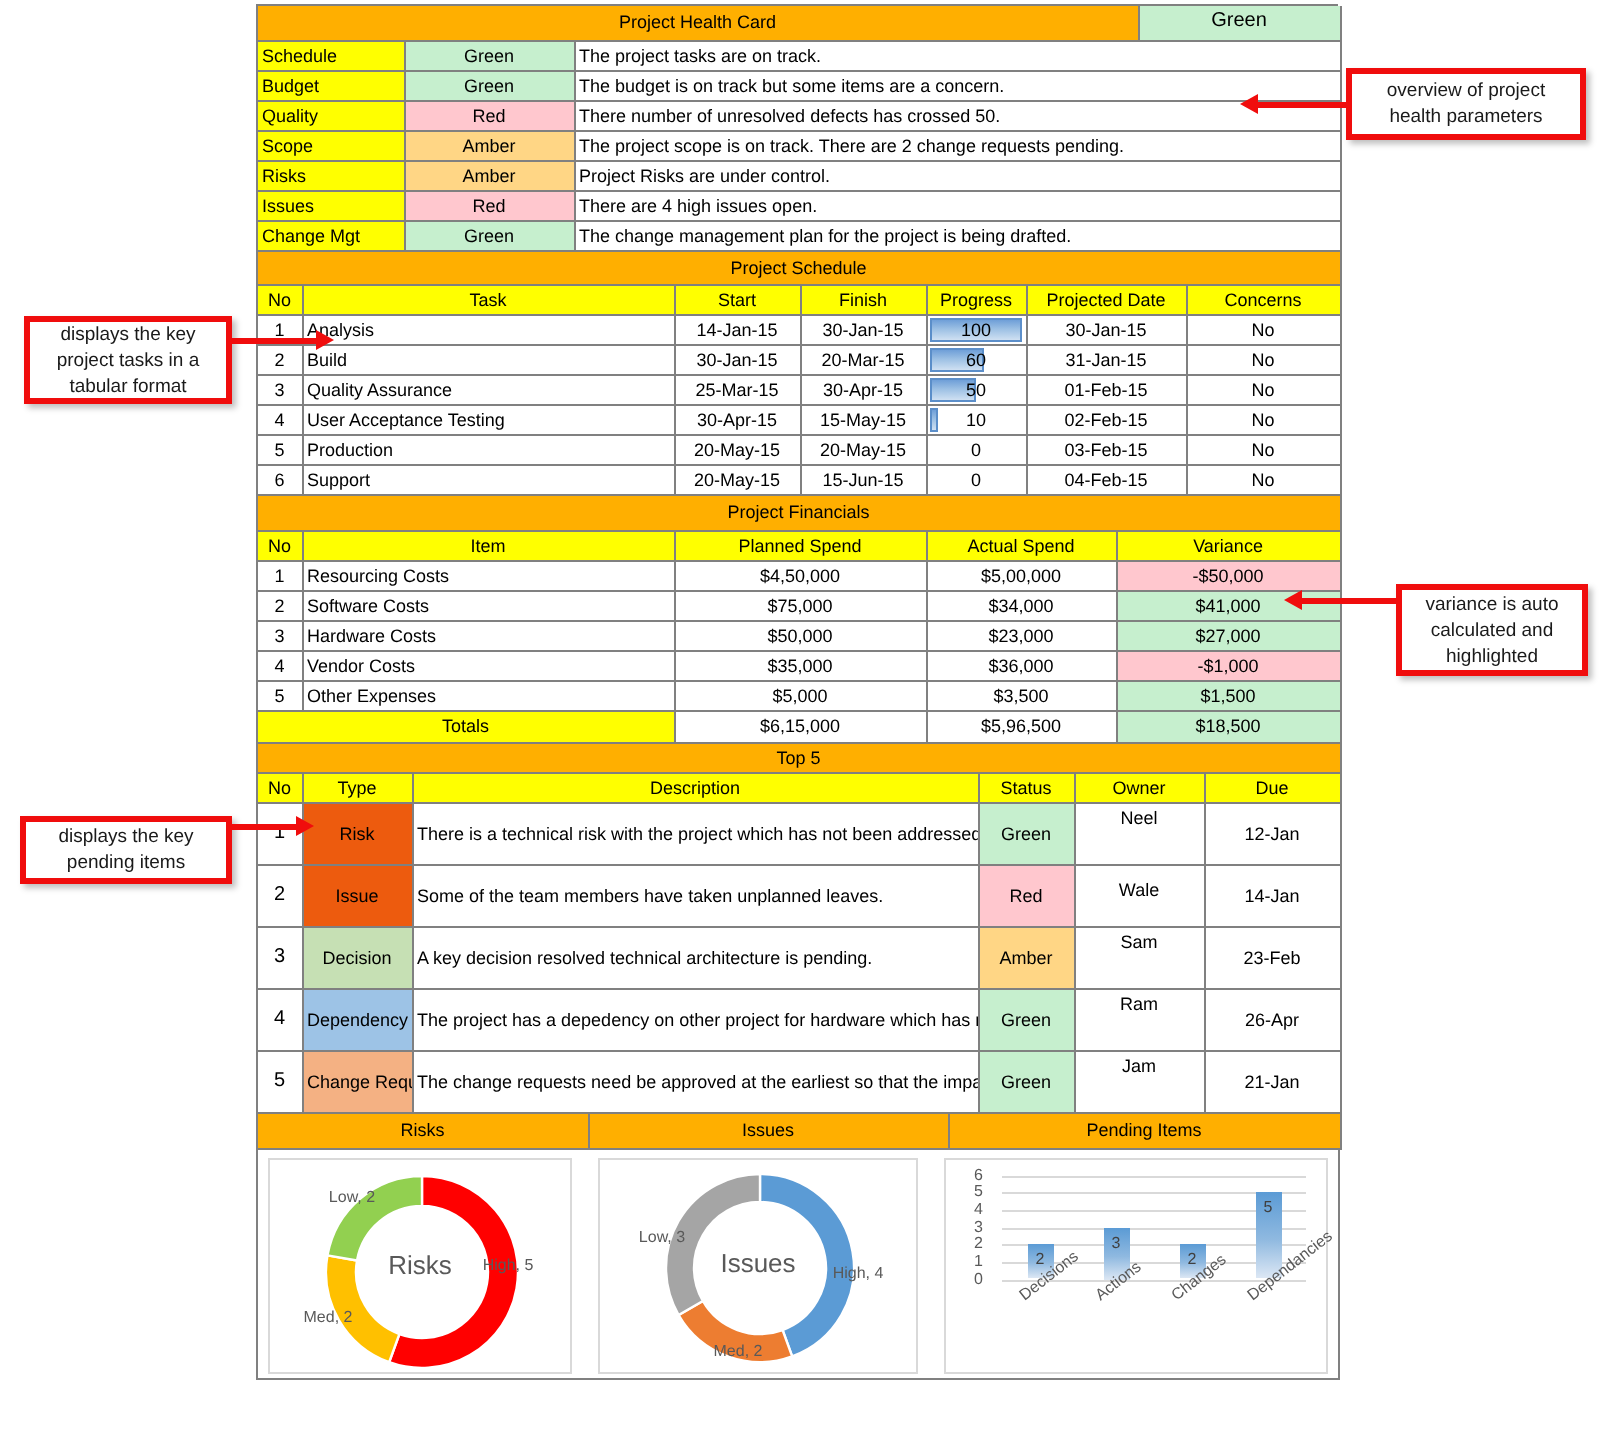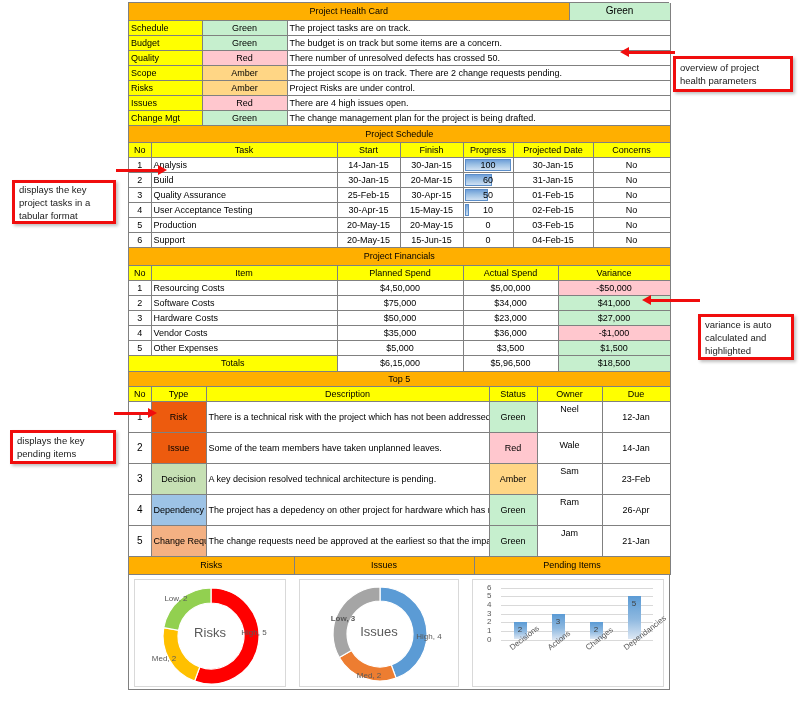--- a/index.html
+++ b/index.html
@@ -79,26 +79,25 @@
   .bc-cat  { position:absolute; font-size:8px; color:#595959;
              transform: rotate(-38deg); transform-origin: left top; white-space:nowrap; }
 
   
   .callout {
     position: absolute;
     border: 3px solid #f00d0d;
     background: #ffffff;
     font-size: 9.5px;
     color: #1a1a1a;
-    text-align: left;
+    text-align: center;
     line-height: 13px;
     display: flex; align-items: center; justify-content: center;
     padding: 2px 4px;
     box-shadow: 2px 2px 3px rgba(0,0,0,.25);
-    margin-top: 22px;
   }
   .arrow { position:absolute; height:3px; background:#f00d0d; }
   .ahead { position:absolute; width:0; height:0; border-top:5px solid transparent; border-bottom:5px solid transparent; }
   .ahead.right { border-left:9px solid #f00d0d; }
   .ahead.left  { border-right:9px solid #f00d0d; }
 </style>
 </head>
 <body>
 
 <div id="root">
@@ -197,21 +196,21 @@
             <td class="lft">Build</td>
             <td class="ctr">30-Jan-15</td>
             <td class="ctr">20-Mar-15</td>
             <td class="pcell"><span class="pbar" style="width:27.6px"></span><span class="pnum">60</span></td>
             <td class="ctr">31-Jan-15</td>
             <td class="ctr">No</td>
           </tr>
           <tr>
             <td class="ctr">3</td>
             <td class="lft">Quality Assurance</td>
-            <td class="ctr">25-Feb-15</td>
+            <td class="ctr">25-Mar-15</td>
             <td class="ctr">30-Apr-15</td>
             <td class="pcell"><span class="pbar" style="width:23px"></span><span class="pnum">50</span></td>
             <td class="ctr">01-Feb-15</td>
             <td class="ctr">No</td>
           </tr>
           <tr>
             <td class="ctr">4</td>
             <td class="lft">User Acceptance Testing</td>
             <td class="ctr">30-Apr-15</td>
             <td class="ctr">15-May-15</td>
@@ -408,21 +407,21 @@
         <svg width="160" height="108" viewBox="0 0 160 108">
           <g id="issues-donut" transform="translate(80,54)">
               <path d="M 0.00 -47.00 A 47 47 0 0 1 16.07 44.17 L 11.29 31.01 A 33 33 0 0 0 0.00 -33.00 Z" fill="#5b9bd5" stroke="#ffffff" stroke-width="1.2"></path>
               <path d="M 16.07 44.17 A 47 47 0 0 1 -40.70 23.50 L -28.58 16.50 A 33 33 0 0 0 11.29 31.01 Z" fill="#ed7d31" stroke="#ffffff" stroke-width="1.2"></path>
               <path d="M -40.70 23.50 A 47 47 0 0 1 -0.00 -47.00 L -0.00 -33.00 A 33 33 0 0 0 -28.58 16.50 Z" fill="#a5a5a5" stroke="#ffffff" stroke-width="1.2"></path>
             </g>
         </svg>
         <div class="donutctr" style="top:44px">Issues</div>
         <div class="donutlbl" style="left:110px;top:52px;width:38px;">High, 4</div>
         <div class="donutlbl" style="left:50px;top:91px;width:38px;">Med, 2</div>
-        <div class="donutlbl" style="left:24px;top:34px;width:38px;font-weight:bold;">Low, 3</div>
+        <div class="donutlbl" style="left:12px;top:34px;width:38px;">Low, 3</div>
       </div>
 
       <div class="chartbox" style="position:absolute;left:343px;top:4px;width:192px;height:108px;">
         <div id="barchart" style="position:absolute;inset:0;">
             <div class="bc-grid" style="left: 28px; top: 60px; width: 152px;"></div>
             <div class="bc-axis" style="left: 14px; top: 56px;">0</div>
             <div class="bc-grid" style="left: 28px; top: 51.3333px; width: 152px;"></div>
             <div class="bc-axis" style="left: 14px; top: 47.3333px;">1</div>
             <div class="bc-grid" style="left: 28px; top: 42.6667px; width: 152px;"></div>
             <div class="bc-axis" style="left: 14px; top: 38.6667px;">2</div>

